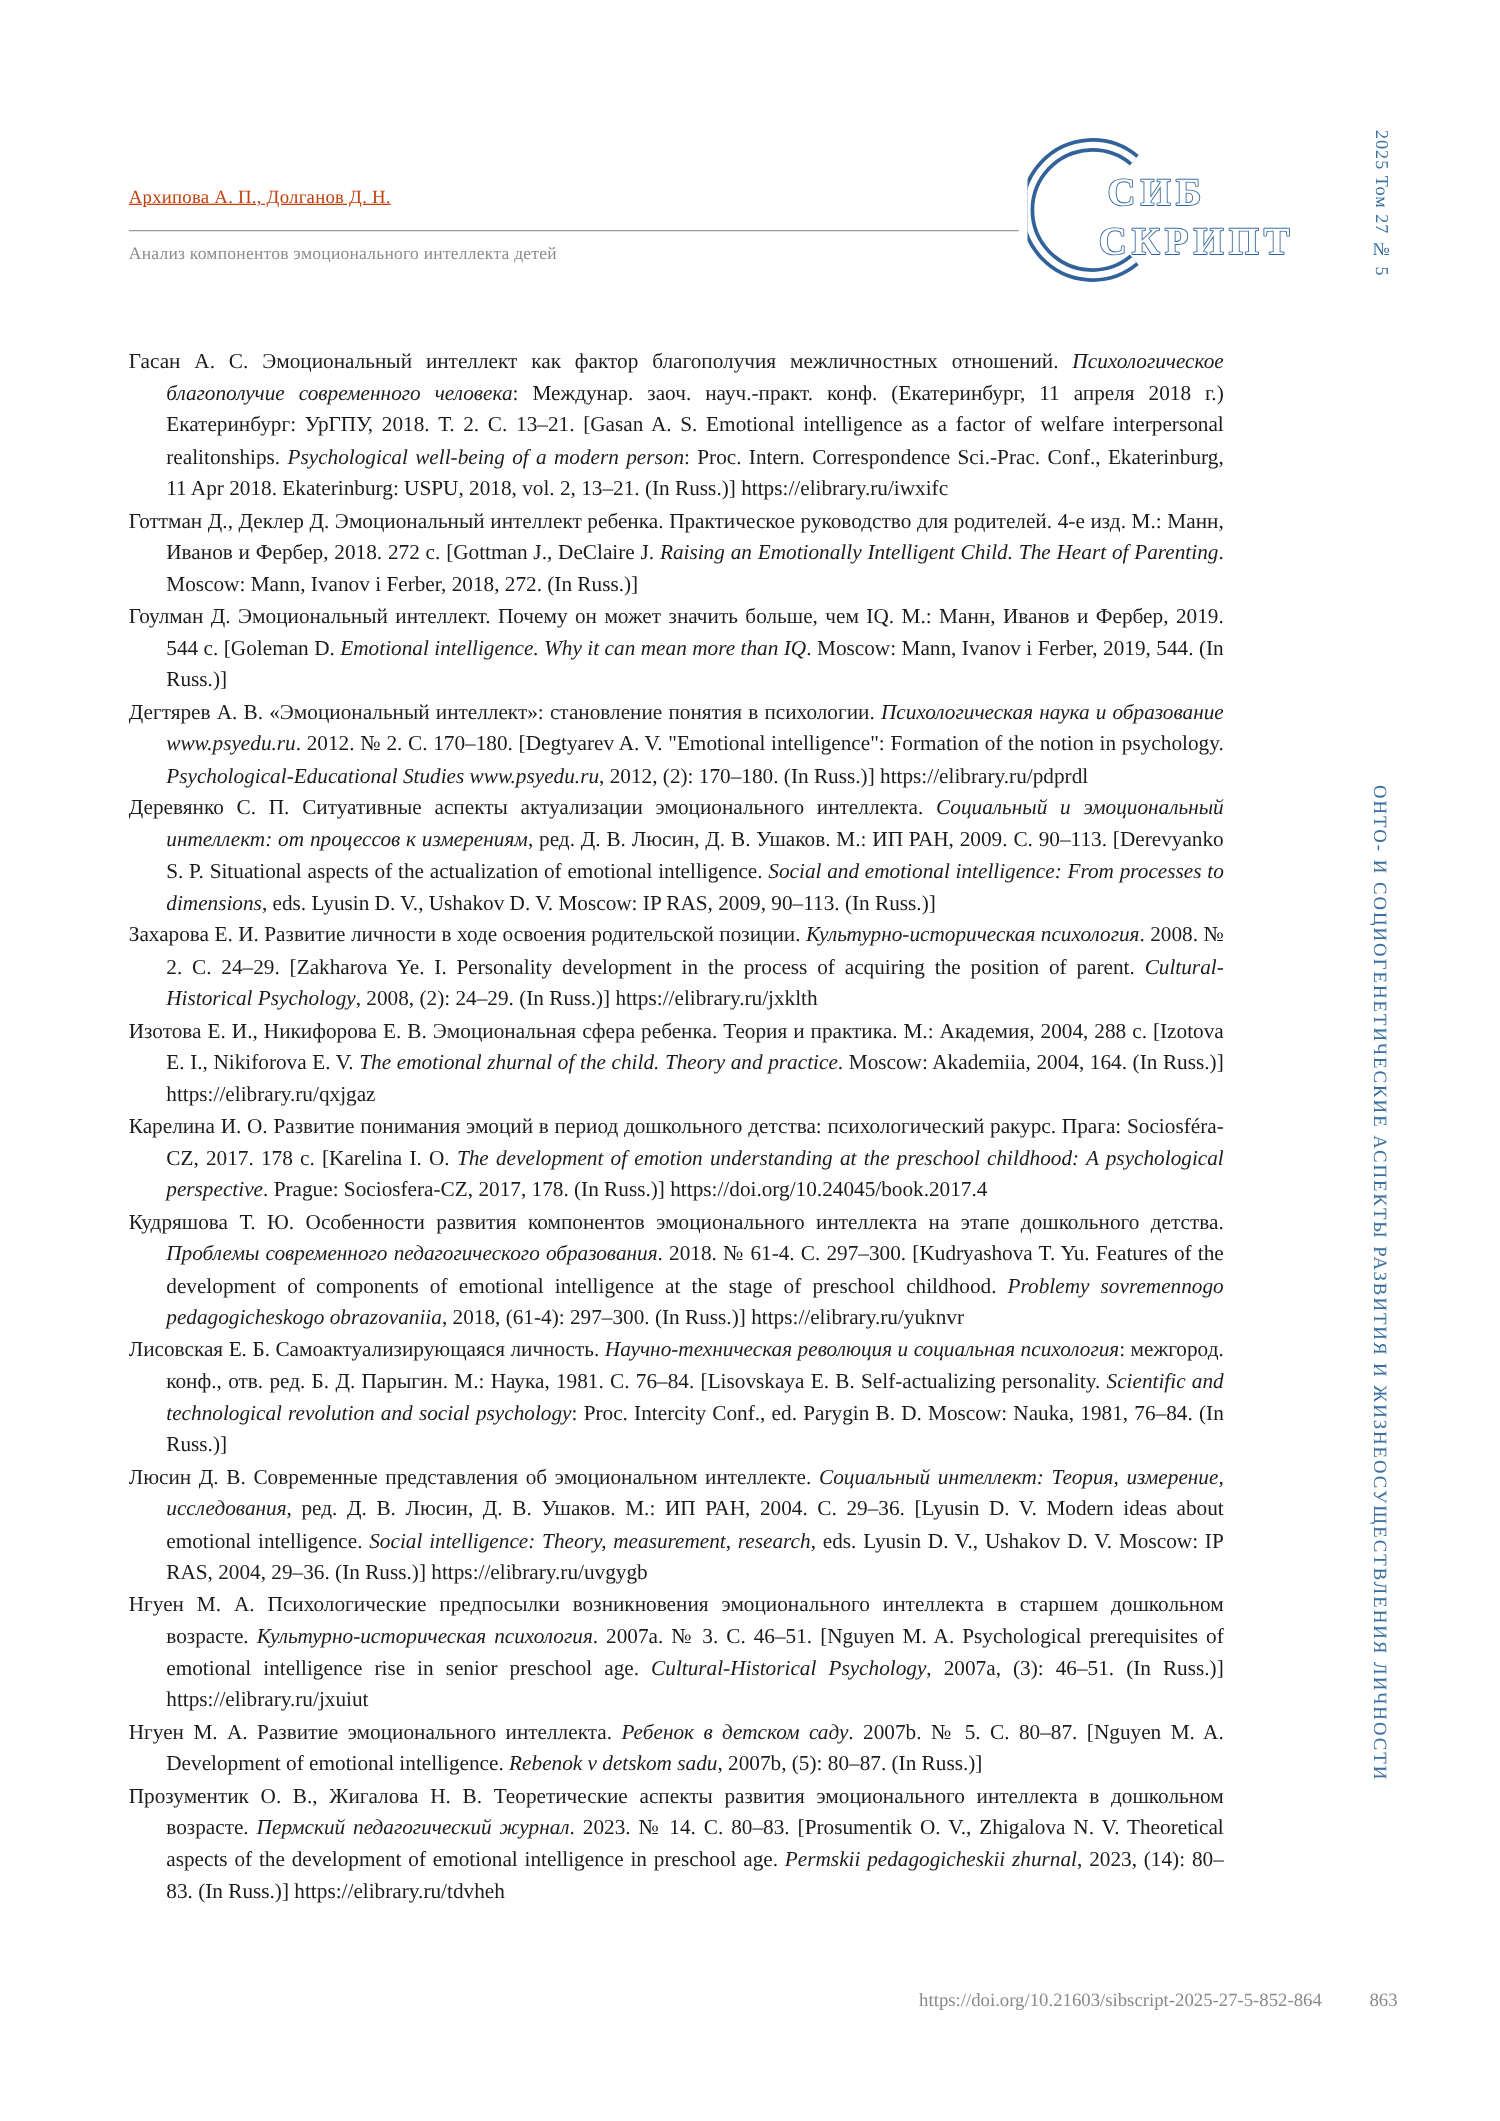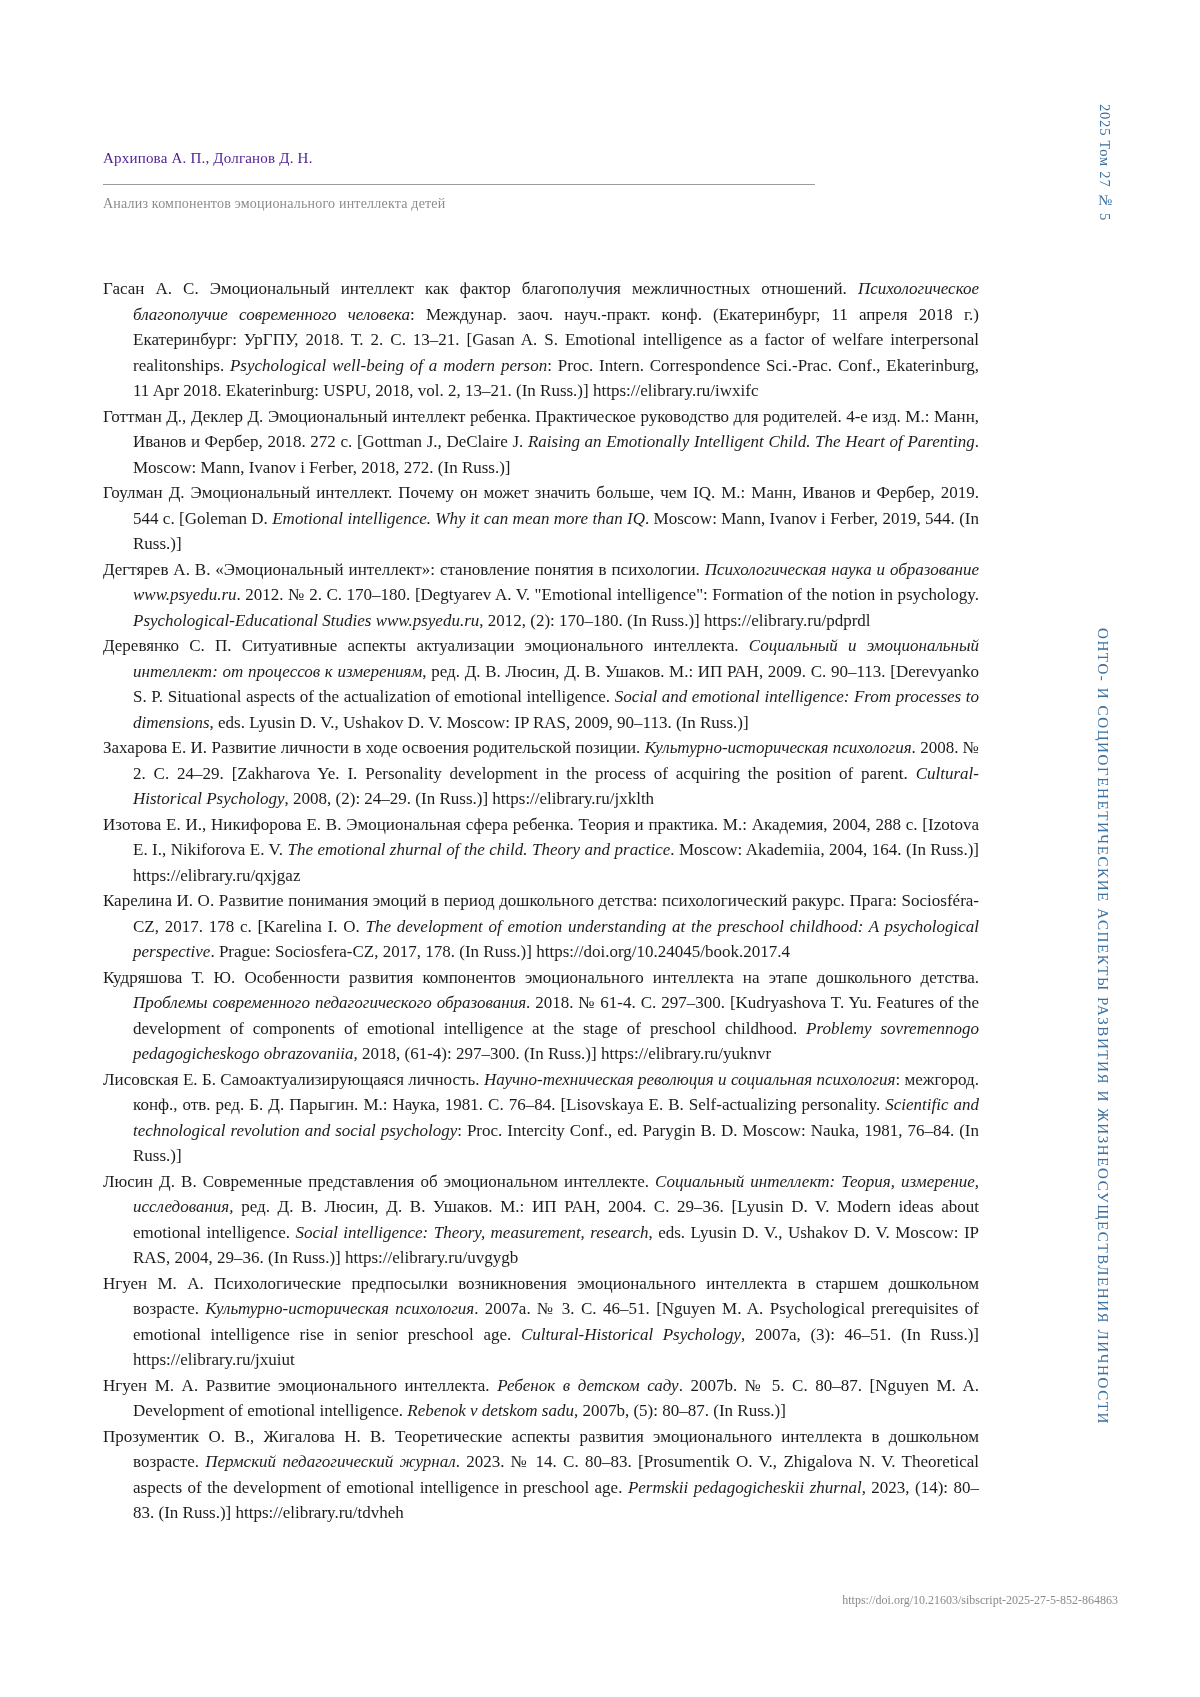--- a/index.html
+++ b/index.html
@@ -7,21 +7,21 @@
     position:relative;
     width:1200px; height:1697px;
     background:#ffffff;
     font-family:"Liberation Serif", serif;
     overflow:hidden;
   }
 
   
   .running-authors {
     position:absolute; left:103px; top:150px;
-    font-size:15px; color:#4c1d95; letter-spacing:0.2px;
+    font-size:15px; color:#c2410c; letter-spacing:0.2px;text-decoration:underline;
   }
   .head-rule {
     position:absolute; left:103px; top:184px;
     width:712px; height:1px; background:#9a9a9a;
   }
   .running-title {
     position:absolute; left:103px; top:196px;
     font-size:14px; color:#8c8c8c; letter-spacing:0.2px;
   }
 
@@ -52,33 +52,41 @@
     margin:0;
     padding-left:30px;
     text-indent:-30px;
   }
   .refs .it { font-style:italic; }
   .refs .lnk { color:#1c1c1c; text-decoration:none; }
 
   
   .footer {
     position:absolute; left:103px; top:1593px; width:1015px;
-    display:flex; justify-content:flex-end; align-items:center; 
-    font-size:12px; color:#8a8a8a;
+    display:flex; justify-content:flex-end; align-items:center; gap:38px;
+    font-size:15px; color:#8a8a8a;
   }
 </style>
 </head>
 <body>
 
 <div class="page">
 
   <div class="running-authors">Архипова А. П., Долганов Д. Н.</div>
   <div class="head-rule"></div>
   <div class="running-title">Анализ компонентов эмоционального интеллекта детей</div>
 
+  <div class="logo">
+    <svg width="230" height="132" viewBox="0 0 230 132">
+      <path d="M 85.4 26.2 A 52 52 0 1 0 85.4 105.8" fill="none" stroke="#31639a" stroke-width="11"></path>
+      <path d="M 85.4 26.2 A 52 52 0 1 0 85.4 105.8" fill="none" stroke="#ffffff" stroke-width="5"></path>
+      <text x="64" y="62" font-family="Liberation Serif, serif" font-weight="bold" font-size="31" letter-spacing="4" fill="#ffffff" stroke="#31639a" stroke-width="1.4" paint-order="stroke" stroke-linejoin="round">СИБ</text>
+      <text x="57" y="101" font-family="Liberation Serif, serif" font-weight="bold" font-size="31" letter-spacing="4" fill="#ffffff" stroke="#31639a" stroke-width="1.4" paint-order="stroke" stroke-linejoin="round">СКРИПТ</text>
+    </svg>
+  </div>
 
   <div class="vol-info">2025 Том 27 № 5</div>
   <div class="side-title">ОНТО- И СОЦИОГЕНЕТИЧЕСКИЕ АСПЕКТЫ РАЗВИТИЯ И ЖИЗНЕОСУЩЕСТВЛЕНИЯ ЛИЧНОСТИ</div>
 
   <div class="refs" id="refs">
       <p class="ref"><span>Гасан А. С. Эмоциональный интеллект как фактор благополучия межличностных отношений. </span><span class="it">Психологическое благополучие современного человека</span><span>: Междунар. заоч. науч.-практ. конф. (Екатеринбург, 11 апреля 2018 г.) Екатеринбург: УрГПУ, 2018. Т. 2. С. 13–21. [Gasan A. S. Emotional intelligence as a factor of welfare interpersonal realitonships. </span><span class="it">Psychological well-being of a modern person</span><span>: Proc. Intern. Correspondence Sci.-Prac. Conf., Ekaterinburg, 11 Apr 2018. Ekaterinburg: USPU, 2018, vol. 2, 13–21. (In Russ.)] </span><span class="lnk">https://elibrary.ru/iwxifc</span></p>
       <p class="ref"><span>Готтман Д., Деклер Д. Эмоциональный интеллект ребенка. Практическое руководство для родителей. 4-е изд. М.: Манн, Иванов и Фербер, 2018. 272 с. [Gottman J., DeClaire J. </span><span class="it">Raising an Emotionally Intelligent Child. The Heart of Parenting</span><span>. Moscow: Mann, Ivanov i Ferber, 2018, 272. (In Russ.)]</span></p>
       <p class="ref"><span>Гоулман Д. Эмоциональный интеллект. Почему он может значить больше, чем IQ. М.: Манн, Иванов и Фербер, 2019. 544 с. [Goleman D. </span><span class="it">Emotional intelligence. Why it can mean more than IQ</span><span>. Moscow: Mann, Ivanov i Ferber, 2019, 544. (In Russ.)]</span></p>
       <p class="ref"><span>Дегтярев А. В. «Эмоциональный интеллект»: становление понятия в психологии. </span><span class="it">Психологическая наука и образование www.psyedu.ru</span><span>. 2012. № 2. С. 170–180. [Degtyarev A. V. "Emotional intelligence": Formation of the notion in psychology. </span><span class="it">Psychological-Educational Studies www.psyedu.ru</span><span>, 2012, (2): 170–180. (In Russ.)] </span><span class="lnk">https://elibrary.ru/pdprdl</span></p>
       <p class="ref"><span>Деревянко С. П. Ситуативные аспекты актуализации эмоционального интеллекта. </span><span class="it">Социальный и эмоциональный интеллект: от процессов к измерениям</span><span>, ред. Д. В. Люсин, Д. В. Ушаков. М.: ИП РАН, 2009. С. 90–113. [Derevyanko S. P. Situational aspects of the actualization of emotional intelligence. </span><span class="it">Social and emotional intelligence: From processes to dimensions</span><span>, eds. Lyusin D. V., Ushakov D. V. Moscow: IP RAS, 2009, 90–113. (In Russ.)]</span></p>

